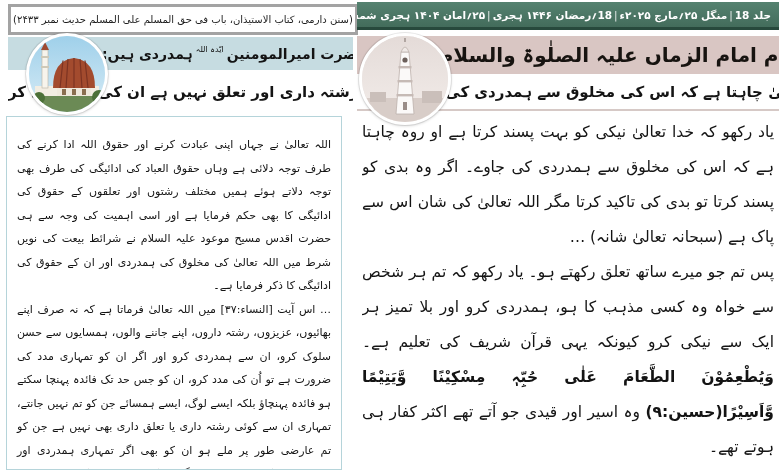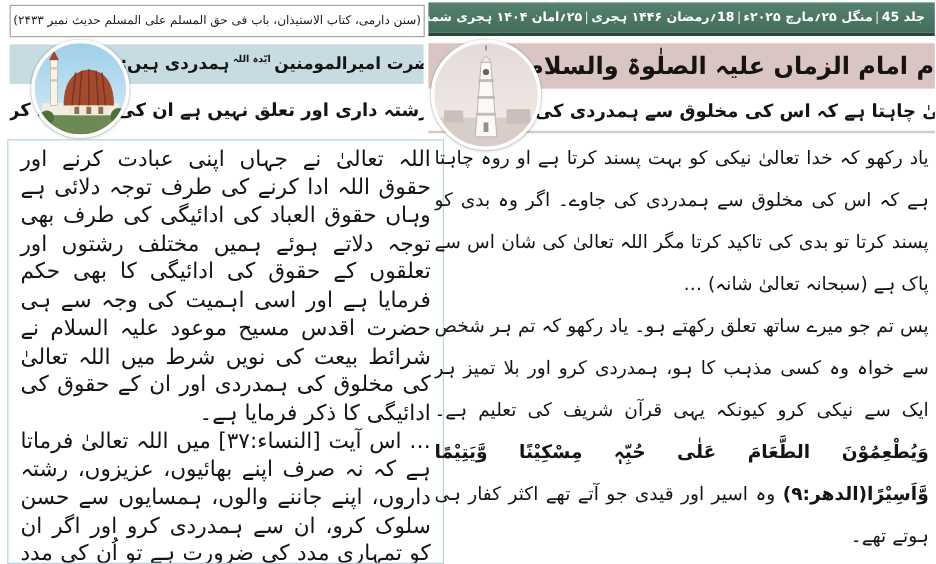--- a/index.html
+++ b/index.html
@@ -3,53 +3,53 @@
 <meta charset="utf-8">
 <style>
   html,body{margin:0;padding:0;background:#ffffff;}
   .page{
     position:relative;width:780px;height:470px;overflow:hidden;background:#ffffff;
     font-family:"DejaVu Sans","Liberation Sans",sans-serif;color:#141414;direction:rtl;
   }
   
   .citation-box{
     position:absolute;left:8px;top:4px;width:344px;height:25px;
-    border:1px solid #a3a3a3;background:#ffffff;
+    border:3px solid #a3a3a3;background:#ffffff;
     display:flex;align-items:center;justify-content:center;
     font-size:10px;color:#1c1c1c;white-space:nowrap;overflow:hidden;
   }
   .green-bar{
     position:absolute;left:357px;top:2px;width:422px;height:28px;
     background:linear-gradient(#558270,#436c5b);
     border-bottom:3px solid #27493c;
     display:flex;align-items:center;justify-content:space-between;
     padding:0 8px;box-sizing:border-box;
     color:#ffffff;font-size:10.5px;font-weight:bold;white-space:nowrap;overflow:hidden;
   }
   .green-bar .sep{opacity:.85;font-weight:normal;padding:0 2px;}
   
   .lc-titlebar{
     position:absolute;left:8px;top:37px;width:345px;height:33px;
     background:#c6dce1;
     display:flex;align-items:center;justify-content:center;
     padding-right:4px;padding-left:112px;box-sizing:border-box;
     font-size:14px;font-weight:bold;white-space:nowrap;overflow:hidden;
   }
-  .lc-titlebar .sup{font-size:8px;margin:0 3px;position:relative;top:-4px;font-weight:bold;}
+  .lc-titlebar .sup{font-size:8px;margin:0 3px;position:relative;top:-4px;font-weight:normal;}
   .lc-subtitle{
     position:absolute;left:8px;top:70px;width:345px;height:44px;
     display:flex;align-items:center;justify-content:center;
     padding-left:112px;box-sizing:border-box;
     font-size:15px;font-weight:bold;white-space:nowrap;overflow:hidden;
   }
   .lc-body{
-    position:absolute;left:6px;top:116px;width:364px;height:354px;
+    position:absolute;left:6px;top:116px;width:336px;height:354px;
     border:1px solid #b5d4da;box-sizing:border-box;
-    padding:4px 10px 0 10px;overflow:hidden;
-    font-size:18px;line-height:23.5px;text-align:justify;
+    padding:16px 10px 0 10px;overflow:hidden;
+    font-size:11px;line-height:23.5px;text-align:justify;
   }
   .lc-body p{margin:0;}
   .photo-circle{
     position:absolute;border-radius:50%;border:3px solid #ffffff;
     box-shadow:0 0 0 1px rgba(0,0,0,.08),0 1px 3px rgba(0,0,0,.18);
     overflow:hidden;background:#dfeef5;
   }
   .lc-photo{left:26px;top:33px;width:76px;height:76px;}
   
   .rc-titlebar{
@@ -78,21 +78,21 @@
 </head>
 <body>
 
 <div class="page">
 
   <div class="citation-box">
     <span>(سنن دارمی، کتاب الاستیذان، باب فی حق المسلم علی المسلم حدیث نمبر ۲۴۳۳)</span>
   </div>
 
   <div class="green-bar">
-    <span>جلد 45</span>
+    <span>جلد 18</span>
     <span class="sep">|</span>
     <span>منگل ۲۵؍مارچ ۲۰۲۵ء</span>
     <span class="sep">|</span>
     <span>18؍رمضان ۱۴۴۶ ہجری</span>
     <span class="sep">|</span>
     <span>۲۵؍امان ۱۴۰۴ ہجری شمسی</span>
 
   </div>
 
   <div class="lc-titlebar">
@@ -160,17 +160,17 @@
       <rect x="34.5" y="58" width="17" height="2.4" fill="#c6bab5"></rect>
       <circle cx="43" cy="24" r="2.6" fill="#6b5f5a"></circle>
       <path d="M39 16 Q43 6 47 16 Z" fill="#efe9e6" stroke="#bdb1ac" stroke-width="0.8"></path>
       <line x1="43" y1="6" x2="43" y2="2" stroke="#8d817c" stroke-width="1.2"></line>
       <rect x="41" y="66" width="4" height="8" fill="#9a8d88"></rect>
     </svg>
   </div>
 
   <div class="rc-body">
     <p>یاد رکھو کہ خدا تعالیٰ نیکی کو بہت پسند کرتا ہے او روہ چاہتا ہے کہ اس کی مخلوق سے ہمدردی کی جاوے۔ اگر وہ بدی کو پسند کرتا تو بدی کی تاکید کرتا مگر اللہ تعالیٰ کی شان اس سے پاک ہے (سبحانہ تعالیٰ شانہ) …</p>
-    <p><span>پس تم جو میرے ساتھ تعلق رکھتے ہو۔ یاد رکھو کہ تم ہر شخص سے خواہ وہ کسی مذہب کا ہو، ہمدردی کرو اور بلا تمیز ہر ایک سے نیکی کرو کیونکہ یہی قرآن شریف کی تعلیم ہے۔ </span><span class="arabic">وَیُطْعِمُوْنَ الطَّعَامَ عَلٰی حُبِّہٖ مِسْکِیْنًا وَّیَتِیْمًا وَّاَسِیْرًا</span><span class="arabic">(الدھر:۹)</span><span> وہ اسیر اور قیدی جو آتے تھے اکثر کفار ہی ہوتے تھے۔</span></p>
+    <p><span>پس تم جو میرے ساتھ تعلق رکھتے ہو۔ یاد رکھو کہ تم ہر شخص سے خواہ وہ کسی مذہب کا ہو، ہمدردی کرو اور بلا تمیز ہر ایک سے نیکی کرو کیونکہ یہی قرآن شریف کی تعلیم ہے۔ </span><span class="arabic">وَیُطْعِمُوْنَ الطَّعَامَ عَلٰی حُبِّہٖ مِسْکِیْنًا وَّیَتِیْمًا وَّاَسِیْرًا</span><span class="arabic">(حسین:۹)</span><span> وہ اسیر اور قیدی جو آتے تھے اکثر کفار ہی ہوتے تھے۔</span></p>
     <p>اب دیکھ لو کہ اسلام کی ہمدردی کی انتہا کیا ہے۔ میری رائے میں کامل اخلاقی تعلیم بجز اسلام کے اور کسی کو نصیب ہی نہیں ہوئی۔ مجھے صحت ہو جاوے تو میں اخلاقی تعلیم پر ایک مستقل رسالہ لکھوں گا کیونکہ میں چاہتا ہوں کہ جو کچھ میرا منشا ہے وہ ظاہر ہو جاوے اور وہ میری جماعت کے لئے ایک کامل تعلیم ہو اور ابتغاء مرضات اللہ کی راہیں اس میں دکھائی جائیں۔ مجھے بہت ہی رنج ہوتا ہے جب</p>
   </div>
 
 </div>
 
 </body></html>

